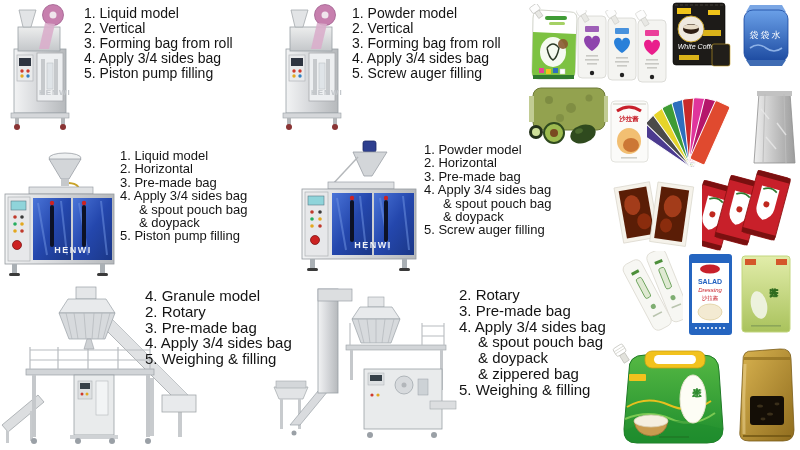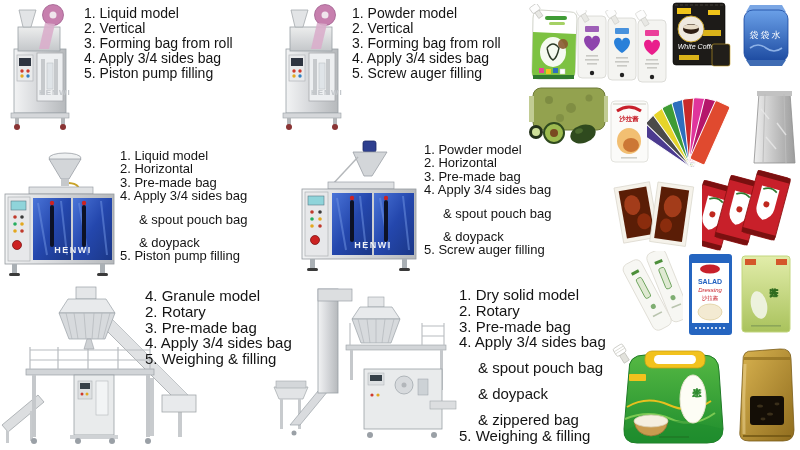--- a/index.html
+++ b/index.html
@@ -3,21 +3,21 @@
 <meta charset="utf-8">
 <style>
   html,body{margin:0;padding:0;background:#fff;}
   .canvas{position:relative;width:800px;height:450px;background:#ffffff;overflow:hidden;
           font-family:"Liberation Sans",sans-serif;color:#141414;}
   .abs{position:absolute;}
   .feat div{white-space:nowrap;}
   .s14{font-size:14px;line-height:15px;}
   .s13{font-size:13px;line-height:13.4px;}
   .s15{font-size:15px;line-height:15.8px;}
-  .ind{padding-left:19px;margin-top:10px;}
+  .ind{padding-left:19px;}
   svg{display:block;}
 </style>
 </head>
 <body>
 
 <div class="canvas">
 
   <svg width="0" height="0" style="position:absolute" aria-hidden="true">
     <defs>
       <linearGradient id="gSteel" x1="0" y1="0" x2="1" y2="0">
@@ -266,21 +266,20 @@
     <rect x="146" y="96" width="10" height="16" fill="#cdd2d6" stroke="#9aa0a6" stroke-width="0.5"></rect>
     <circle cx="100" cy="112" r="1.6" fill="#cf3a2c"></circle>
       <circle cx="106" cy="112" r="1.6" fill="#e3a81f"></circle>
     <rect x="158" y="118" width="26" height="8" fill="#dcdee0" stroke="#a2a7ab" stroke-width="0.6"></rect>
     <circle cx="98" cy="152" r="3" fill="#9aa0a6"></circle>
       <circle cx="162" cy="152" r="3" fill="#9aa0a6"></circle>
       <circle cx="22" cy="150" r="2.5" fill="#9aa0a6"></circle>
   </svg>
 
   <div class="abs feat s15" style="left:459px;top:287px">
-    <div>1. Dry solid model</div>
     <div>2. Rotary</div>
     <div>3. Pre-made bag</div>
     <div>4. Apply 3/4 sides bag</div>
     <div class="ind">&amp; spout pouch bag</div>
     <div class="ind">&amp; doypack</div>
     <div class="ind">&amp; zippered bag</div>
     <div>5. Weighing &amp; filling</div>
   </div>
 
   <svg class="abs" style="left:527px;top:4px" width="52" height="78" viewBox="0 0 52 78">

